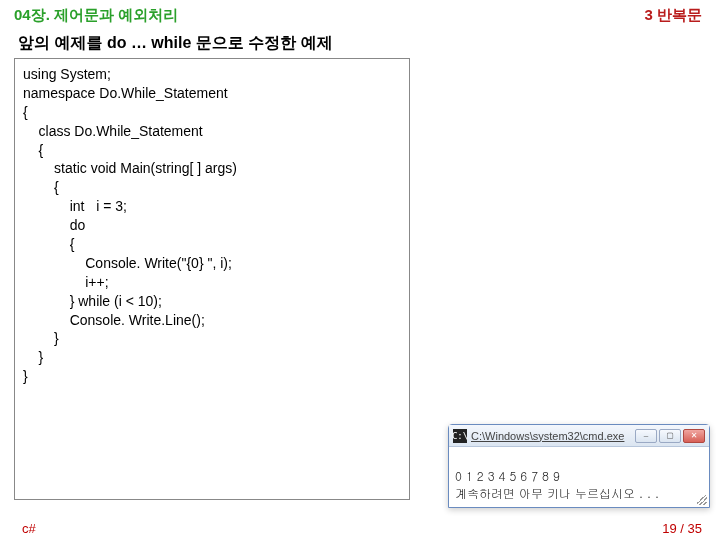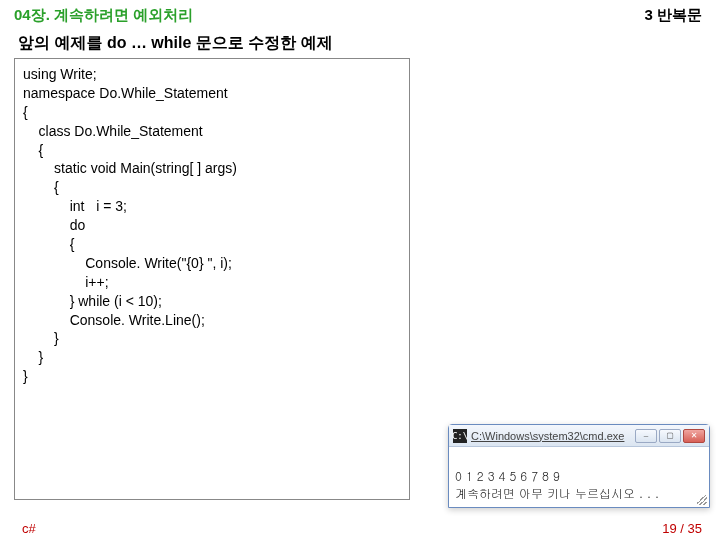--- a/index.html
+++ b/index.html
@@ -15,21 +15,21 @@
     display: flex;
     justify-content: space-between;
     padding: 6px 18px 2px 14px;
     font-size: 15px;
     font-weight: bold;
   }
   .header-left {
     color: #2aa02a;
   }
   .header-right {
-    color: #000000;
+    color: #b91c1c;
   }
   .subtitle {
     padding: 6px 0 4px 18px;
     font-size: 16px;
     font-weight: bold;
     color: #000;
   }
   .code-box {
     margin: 0 12px 0 14px;
     border: 1px solid #888;
@@ -134,28 +134,28 @@
     width: 10px;
     height: 10px;
     background:
       linear-gradient(135deg, transparent 0 40%, #999 40% 48%, transparent 48% 60%, #999 60% 68%, transparent 68% 80%, #999 80% 88%, transparent 88%);
   }
 </style>
 </head>
 <body>
 
 <div class="header">
-  <div class="header-left">04장. 계속하려면 예외처리</div>
+  <div class="header-left">04장. 제어문과 예외처리</div>
   <div class="header-right">3 반복문</div>
 </div>
 
 <div class="subtitle">앞의 예제를 do … while 문으로 수정한 예제</div>
 
 <div class="code-box">
-  <div class="line">using Write;</div>
+  <div class="line">using System;</div>
   <div class="line"></div>
   <div class="line">namespace Do.While_Statement</div>
   <div class="line">{</div>
   <div class="line">    class Do.While_Statement</div>
   <div class="line">    {</div>
   <div class="line">        static void Main(string[ ] args)</div>
   <div class="line">        {</div>
   <div class="line">            int   i = 3;</div>
   <div class="line"></div>
   <div class="line">            do</div>

